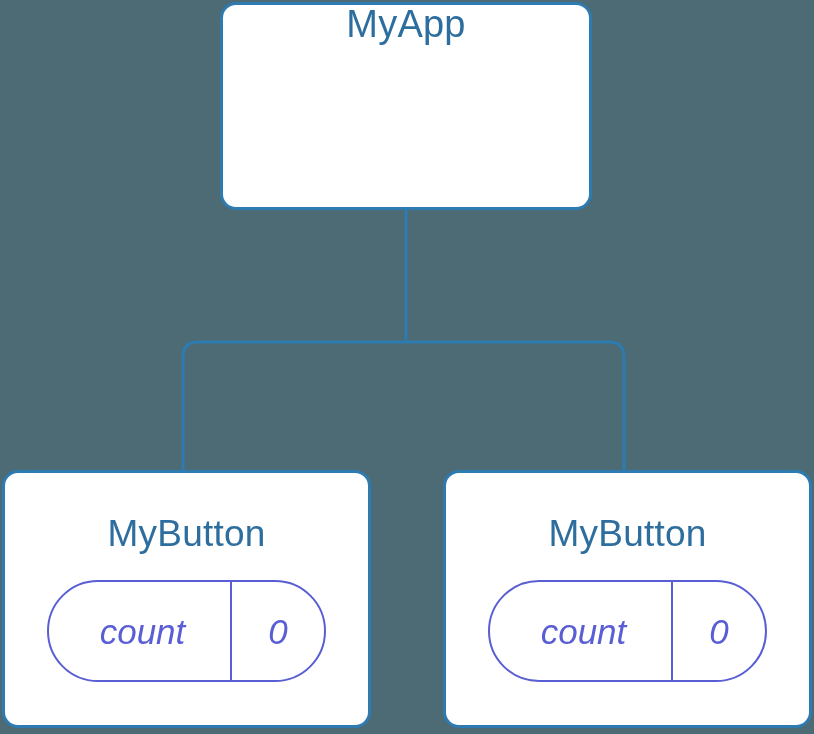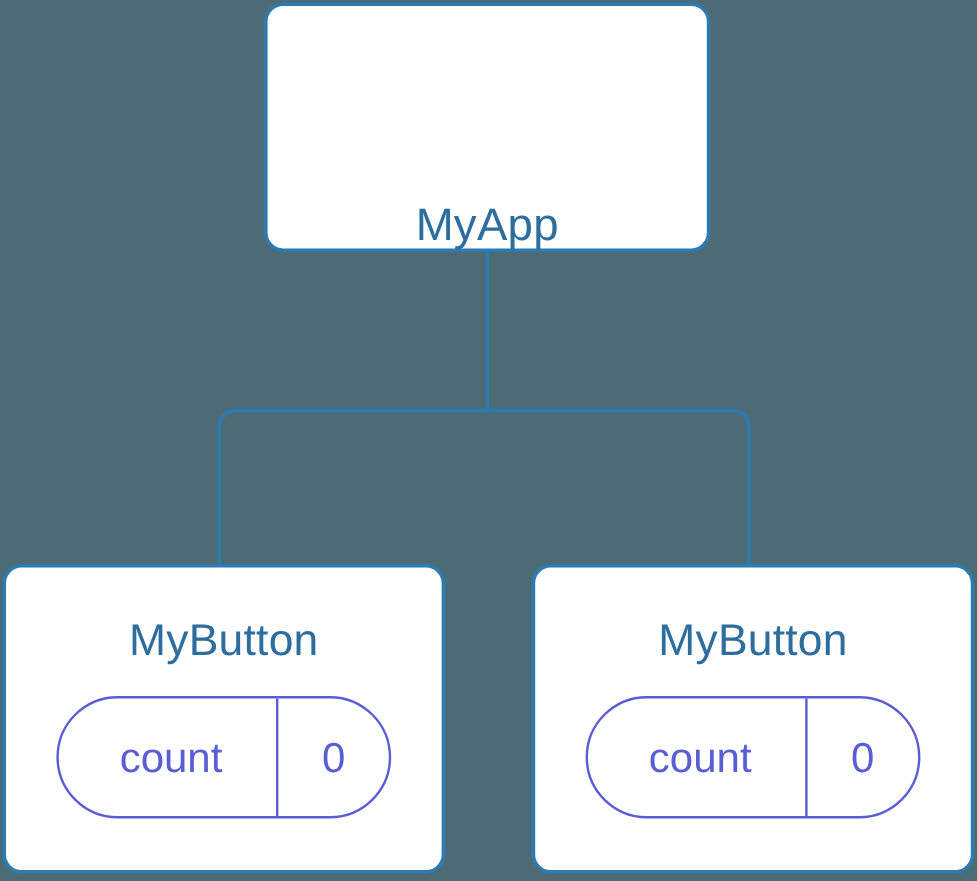--- a/index.html
+++ b/index.html
@@ -37,21 +37,21 @@
     display: flex;
     flex-direction: column;
     align-items: center;
   }
 
   #node-root {
     left: 220px;
     top: 2px;
     width: 372px;
     height: 208px;
-    justify-content: flex-end;
+    justify-content: flex-start;
   }
 
   #node-child-0 {
     left: 2px;
     top: 470px;
     width: 369px;
     height: 258px;
     justify-content: flex-start;
     padding-top: 42px;
   }
@@ -80,20 +80,21 @@
   
   .state-pill {
     box-sizing: border-box;
     margin-top: 28px;
     height: 102px;
     border: 2px solid #5a5ed4;
     border-radius: 51px;
     display: flex;
     align-items: stretch;
     background: transparent;
+    font-style: italic;
   }
 
   .pill-key,
   .pill-val {
     display: flex;
     align-items: center;
     justify-content: center;
     color: #5a5ed4;
     font-size: 35px;
     line-height: 1;

